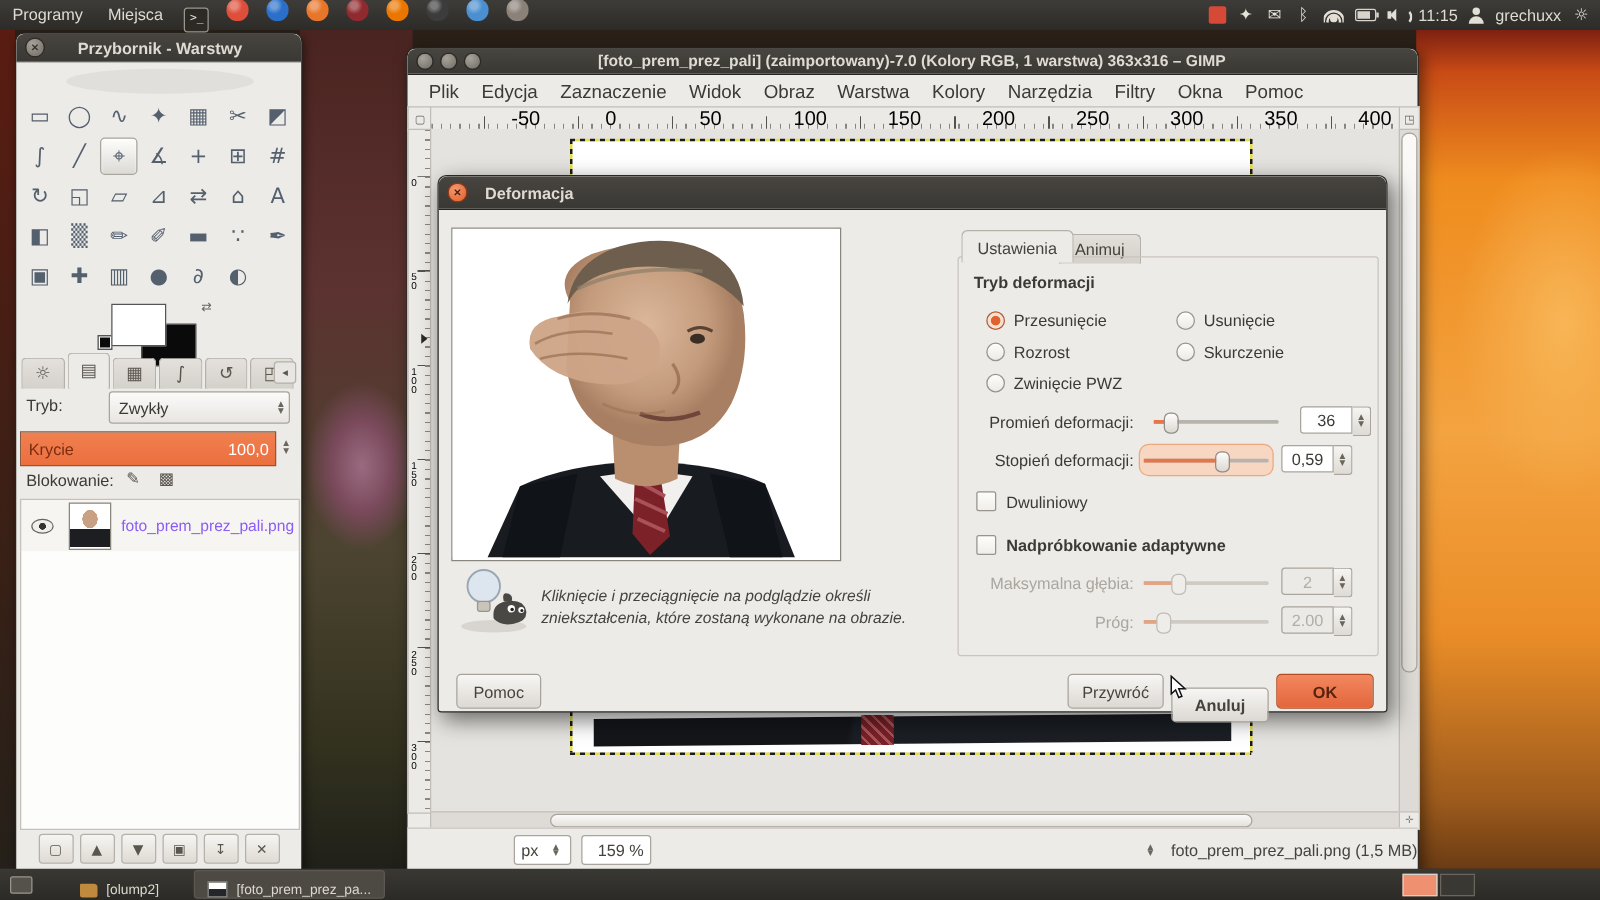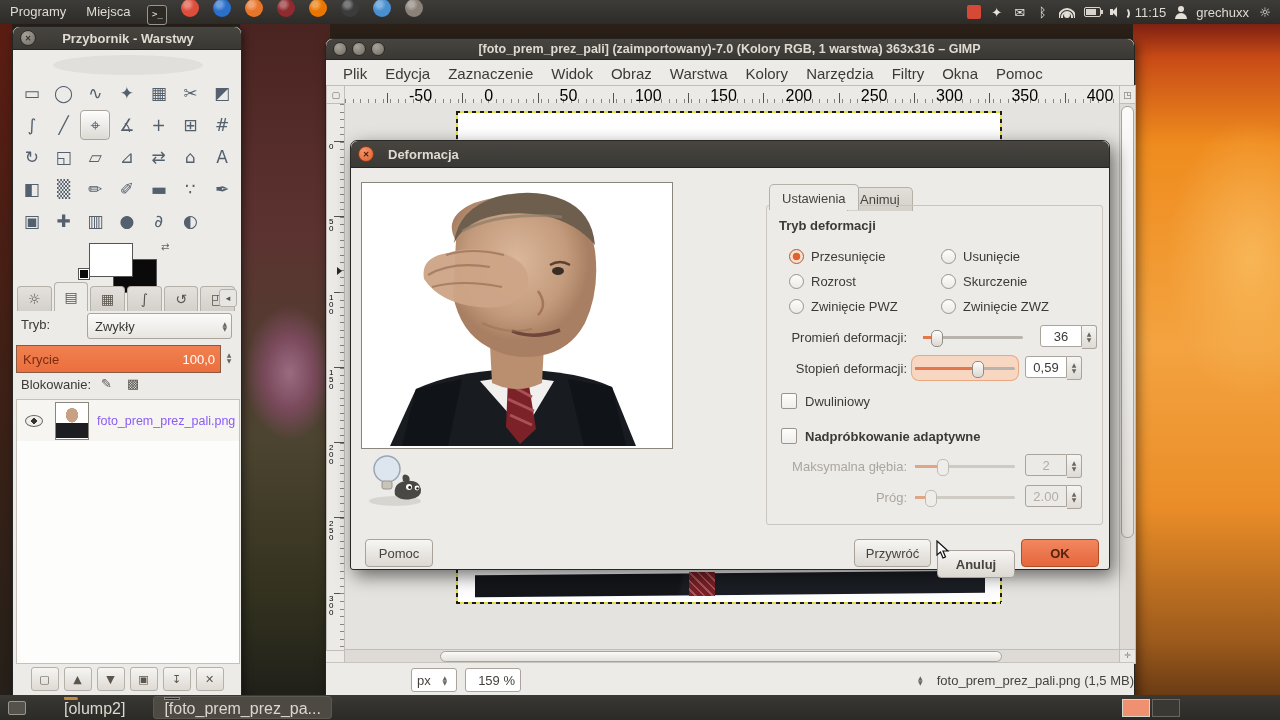--- a/index.html
+++ b/index.html
@@ -163,21 +163,21 @@
   .cb-row{position:absolute;left:14px;display:flex;align-items:center;font-size:13px;color:#3c3a36;height:22px;}
   .cb-row.bold{font-weight:bold;}
   .checkbox{width:14px;height:14px;border:1px solid #9a948c;border-radius:2px;background:linear-gradient(#fdfdfc,#f0eeea);margin-right:8px;}
   .btn{position:absolute;height:26px;border:1px solid #a8a29a;border-radius:4px;background:linear-gradient(#f7f6f4,#dcd8d2);
     font-size:13px;color:#46433e;display:flex;align-items:center;justify-content:center;}
   .btn.primary{background:linear-gradient(#f5straight,#e4663c);background:linear-gradient(#f2875f,#e4663c);
     border-color:#b34c22;color:#58220c;font-weight:bold;}
 
   
   #taskbar{left:0;top:695px;width:1280px;height:25px;background:linear-gradient(#3a3833,#2c2a26);display:flex;align-items:center;z-index:50;}
-  .task-item{height:21px;display:flex;align-items:flex-start;font-size:16px;color:#dcd8d0;padding:0 10px;border-radius:3px;margin-left:4px;flex-direction:column;}
+  .task-item{height:21px;display:flex;align-items:flex-end;font-size:11px;color:#dcd8d0;padding:0 10px;border-radius:3px;margin-left:4px;}
   .task-item.active{background:#4d4943;border:1px solid #5c5750;}
   .ticon{width:14px;height:11px;margin-right:7px;}
   .task-item.folder .ticon{background:#c08a3e;border-radius:1px 3px 2px 2px;position:relative;}
   .task-item.image .ticon{background:linear-gradient(#fff 0 45%,#23262a 46% 100%);border:1px solid #888;}
   #show-desktop{width:16px;height:12px;border:1px solid #9a958c;background:#55524c;margin-left:8px;border-radius:2px;}
   #ws-switch{margin-left:auto;margin-right:100px;display:flex;gap:2px;}
   .ws{width:26px;height:16px;border:1px solid #d8d4cc;}
   .ws.active{background:#ef9070;}
   .ws.other{background:#3a3833;border-color:#6a665e;}
 
@@ -431,20 +431,21 @@
     <ellipse cx="30" cy="48" rx="26" ry="5" fill="#d8d5d0"></ellipse>
     <circle cx="22" cy="16" r="13" fill="#dde6ee" stroke="#9aa7b2" stroke-width="1.5"></circle>
     <rect x="17" y="28" width="10" height="8" rx="2" fill="#c9c4ba" stroke="#9a958c"></rect>
     <path d="M30,42 Q28,30 40,28 Q54,26 56,36 Q57,44 46,46 Q36,48 30,42 Z" fill="#4a4844"></path>
     <path d="M38,28 Q36,20 42,22 Q46,24 44,29 Z" fill="#4a4844"></path>
     <circle cx="44" cy="34" r="3" fill="#fff"></circle>
       <circle cx="44.7" cy="34.5" r="1.4" fill="#222"></circle>
     <circle cx="52" cy="35" r="2.4" fill="#fff"></circle>
       <circle cx="52.5" cy="35.4" r="1.2" fill="#222"></circle>
   </svg>
+  <div class="abs" id="hint-text">Kliknięcie i przeciągnięcie na podglądzie określi zniekształcenia, które zostaną wykonane na obrazie.</div>
 
   <div class="tab active" style="left:418px;top:43px;"><span>Ustawienia</span></div>
   <div class="tab" style="left:496px;top:46px;"><span>Animuj</span></div>
 
   <div class="abs" id="frame">
     <div id="frame-title">Tryb deformacji</div>
     <div id="radio-grid">
       <div class="radio-row selected">
           <span class="radio"></span>
           <span>Przesunięcie</span>
@@ -457,24 +458,20 @@
           <span class="radio"></span>
           <span>Rozrost</span>
         </div>
         <div class="radio-row">
           <span class="radio"></span>
           <span>Skurczenie</span>
         </div>
         <div class="radio-row">
           <span class="radio"></span>
           <span>Zwinięcie PWZ</span>
-        </div>
-        <div class="radio-row">
-          <span class="radio"></span>
-          <span>Zwinięcie ZWZ</span>
         </div>
     </div>
 
     <span>
       <div class="slider-row" style="--pct: 13%; position: absolute; top: 118px; justify-content: space-between;">
           <span class="slabel">Promień deformacji:</span>
           <span class="trackwrap">
             <span class="track">
               <span class="fill"></span>
               <span class="handle"></span>

